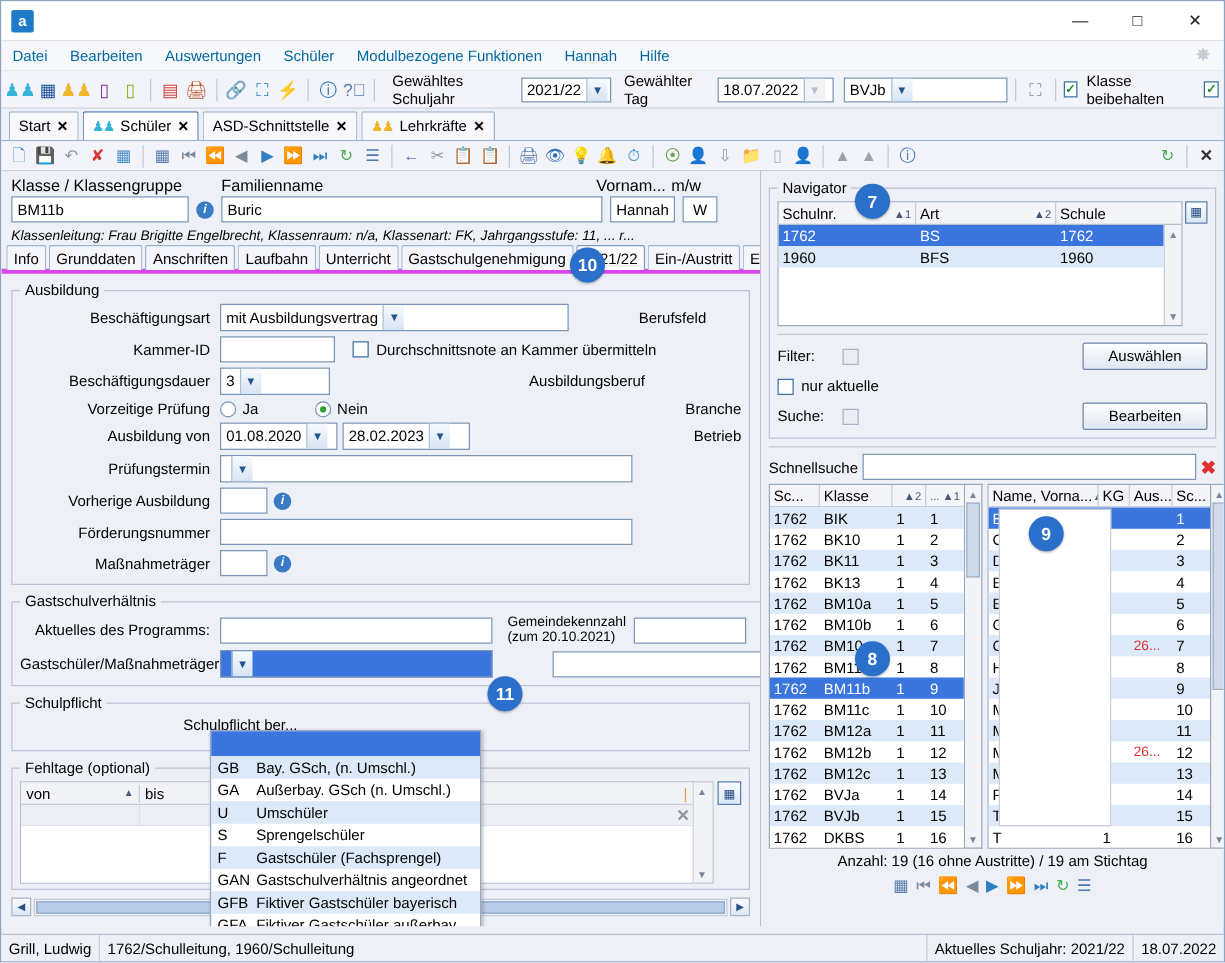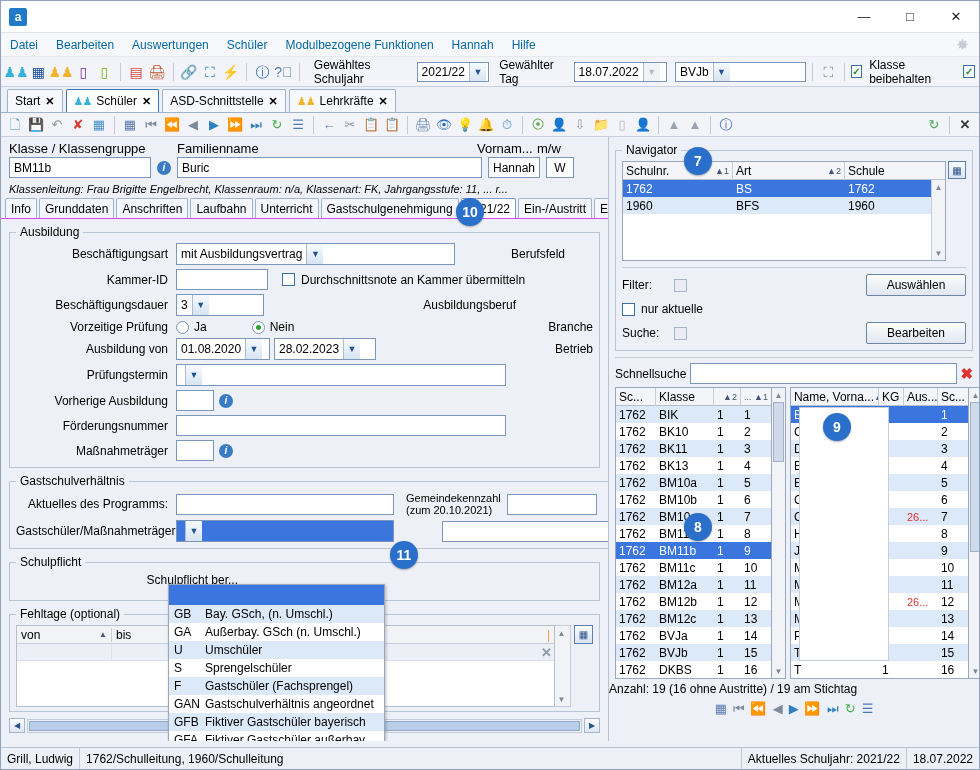--- a/index.html
+++ b/index.html
@@ -153,23 +153,23 @@
     background: #3a7cc4; color: #fff; font-size: 10px; font-style: italic;
     font-weight: bold;
     display: inline-flex; align-items: center; justify-content: center;
   }
   .klassenleitung {
     font-size: 11px; font-style: italic; padding: 5px 8px 2px 8px;
   }
 
   
   .innertabs {
-    display: flex; align-items: flex-end; gap: 2px;
+    display: flex; align-items: center; gap: 2px;
     padding: 0 4px; height: 22px;
-    border-bottom: 1px solid #d946ef;
+    border-bottom: 4px solid #d946ef;
   }
   .itab {
     height: 20px; padding: 0 5px; font-size: 12px;
     background: #f4f6fb; border: 1px solid #9fb3cc; border-bottom: none;
     border-radius: 2px 2px 0 0;
     display: flex; align-items: center;
   }
   .itab.active { background: #fff; border-color: #7f9dc4; }
 
   
@@ -255,21 +255,21 @@
   .btn {
     border: 1px solid #6d86a8;
     background: linear-gradient(#fdfefe,#e0e7f1);
     font-size: 12px; padding: 3px 10px; border-radius: 2px;
   }
   .sbox {
     width: 13px; height: 13px; border: 1px solid #a8b4c5; background: #e9ecf2;
     display: inline-block;
   }
 
-  .anzahl { text-align: left; font-size: 12px; padding: 3px 0; }
+  .anzahl { text-align: center; font-size: 12px; padding: 3px 0; }
   .navbtns { display: flex; justify-content: center; gap: 6px; padding: 2px 0; }
   .navbtns span { font-size: 13px; }
 
   
   .statusbar {
     position: absolute; bottom: 0; left: 0; right: 0;
     height: 22px; background: #eef0f7;
     border-top: 1px solid #b7c2d3;
     display: flex; align-items: center; font-size: 12px;
   }

